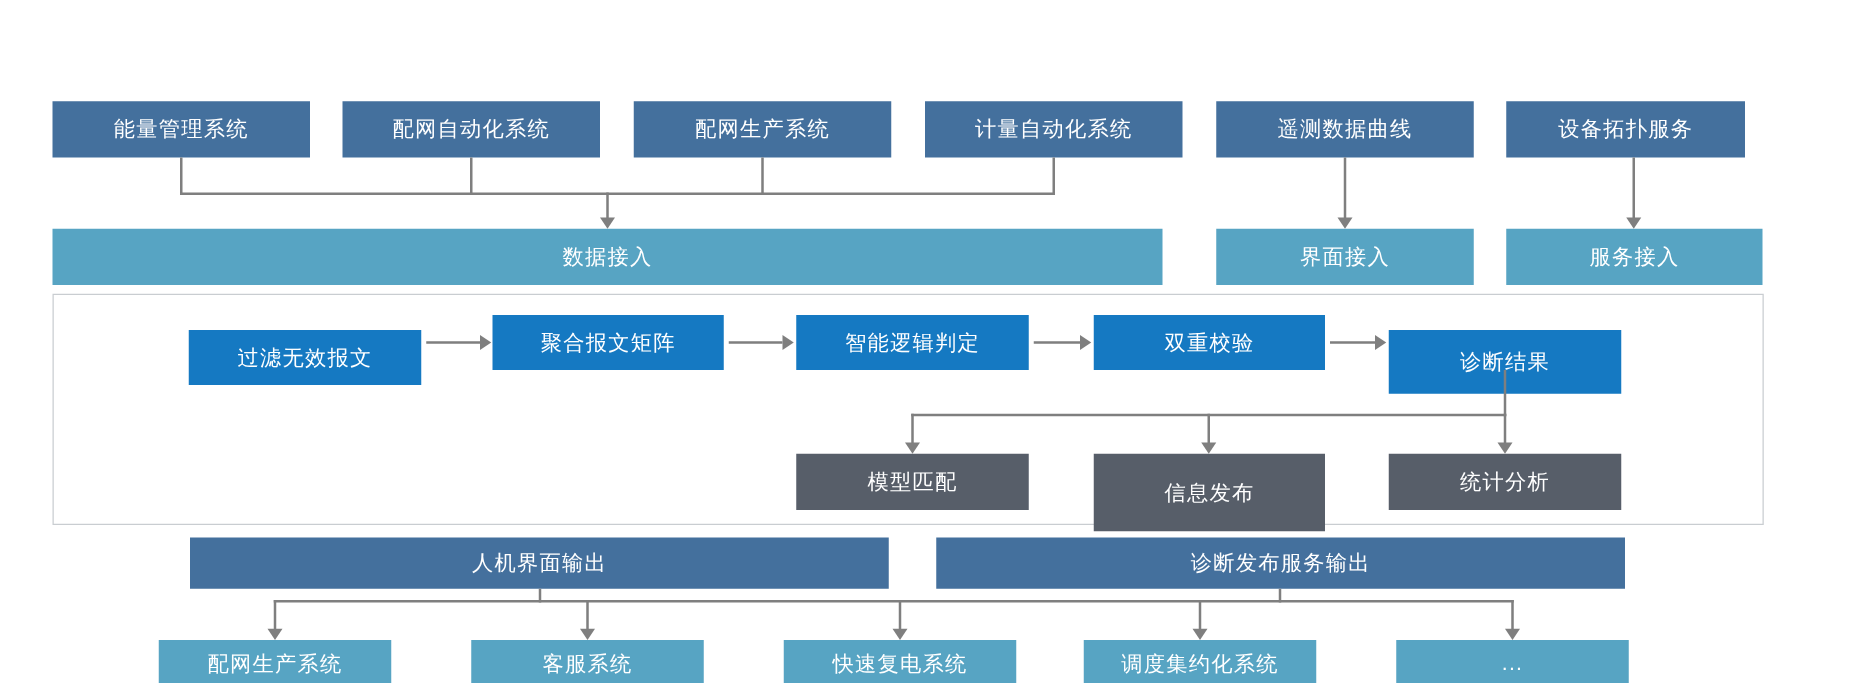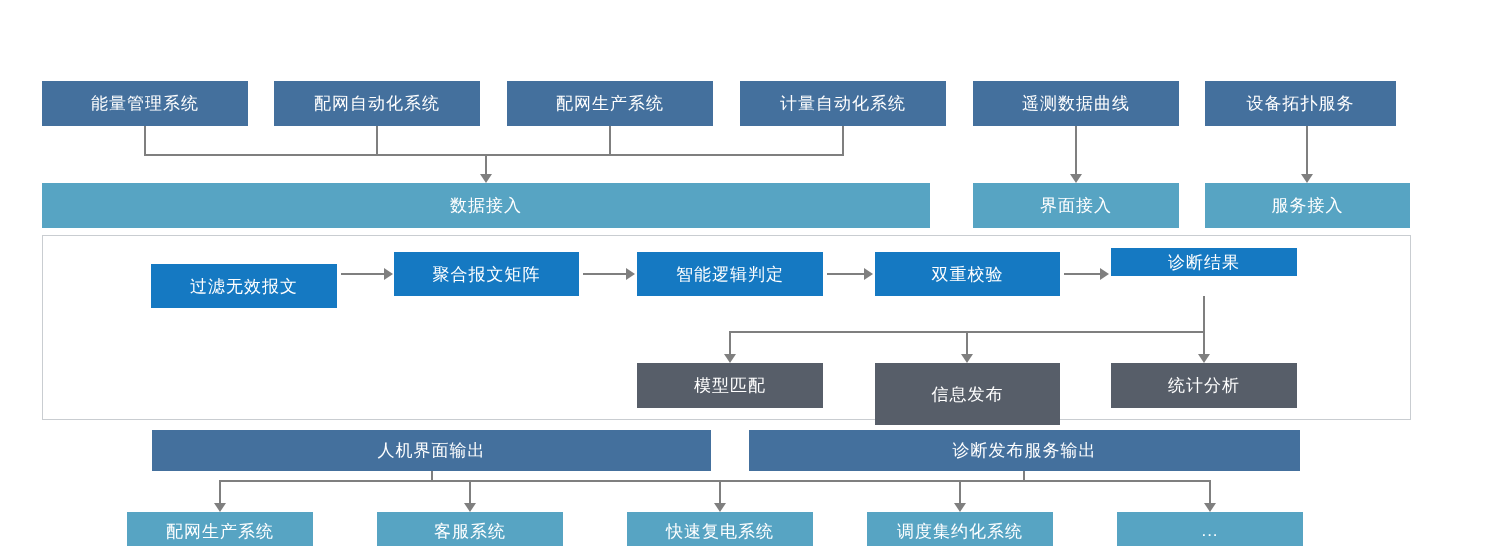--- a/index.html
+++ b/index.html
@@ -71,21 +71,21 @@
   <div class="node light" style="left:42px;top:135px;width:888px;height:45px">数据接入</div>
   <div class="node light" style="left:973px;top:135px;width:206px;height:45px">界面接入</div>
   <div class="node light" style="left:1205px;top:135px;width:205px;height:45px">服务接入</div>
 
   <div class="container-frame" style="left:42px;top:187px;width:1369px;height:185px"></div>
 
   <div class="node bright" style="left:151px;top:216px;width:186px;height:44px">过滤无效报文</div>
   <div class="node bright" style="left:394px;top:204px;width:185px;height:44px">聚合报文矩阵</div>
   <div class="node bright" style="left:637px;top:204px;width:186px;height:44px">智能逻辑判定</div>
   <div class="node bright" style="left:875px;top:204px;width:185px;height:44px">双重校验</div>
-  <div class="node bright" style="left:1111px;top:200px;width:186px;height:28px">诊断结果</div>
+  <div class="node bright" style="left:1111px;top:216px;width:186px;height:51px">诊断结果</div>
 
   <div class="hline" style="left:341px;top:225px;width:43px"></div>
   <div class="arrow-right" style="left:384px;top:220px"></div>
   <div class="hline" style="left:583px;top:225px;width:43px"></div>
   <div class="arrow-right" style="left:626px;top:220px"></div>
   <div class="hline" style="left:827px;top:225px;width:37px"></div>
   <div class="arrow-right" style="left:864px;top:220px"></div>
   <div class="hline" style="left:1064px;top:225px;width:36px"></div>
   <div class="arrow-right" style="left:1100px;top:220px"></div>
 

